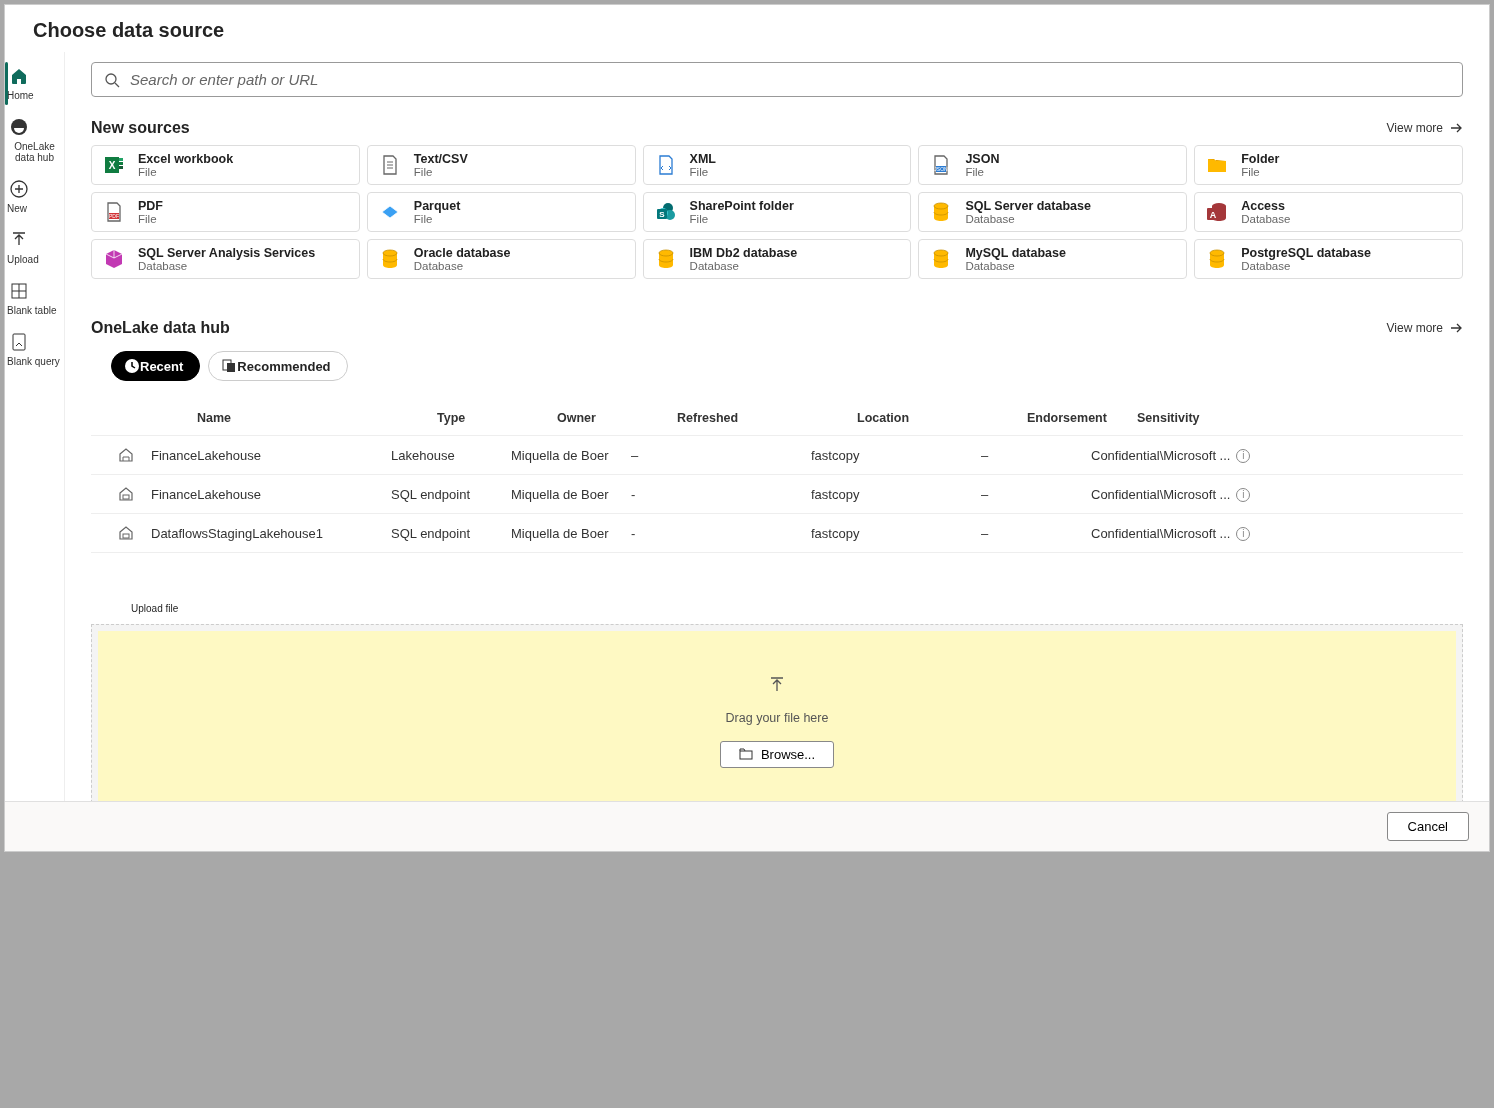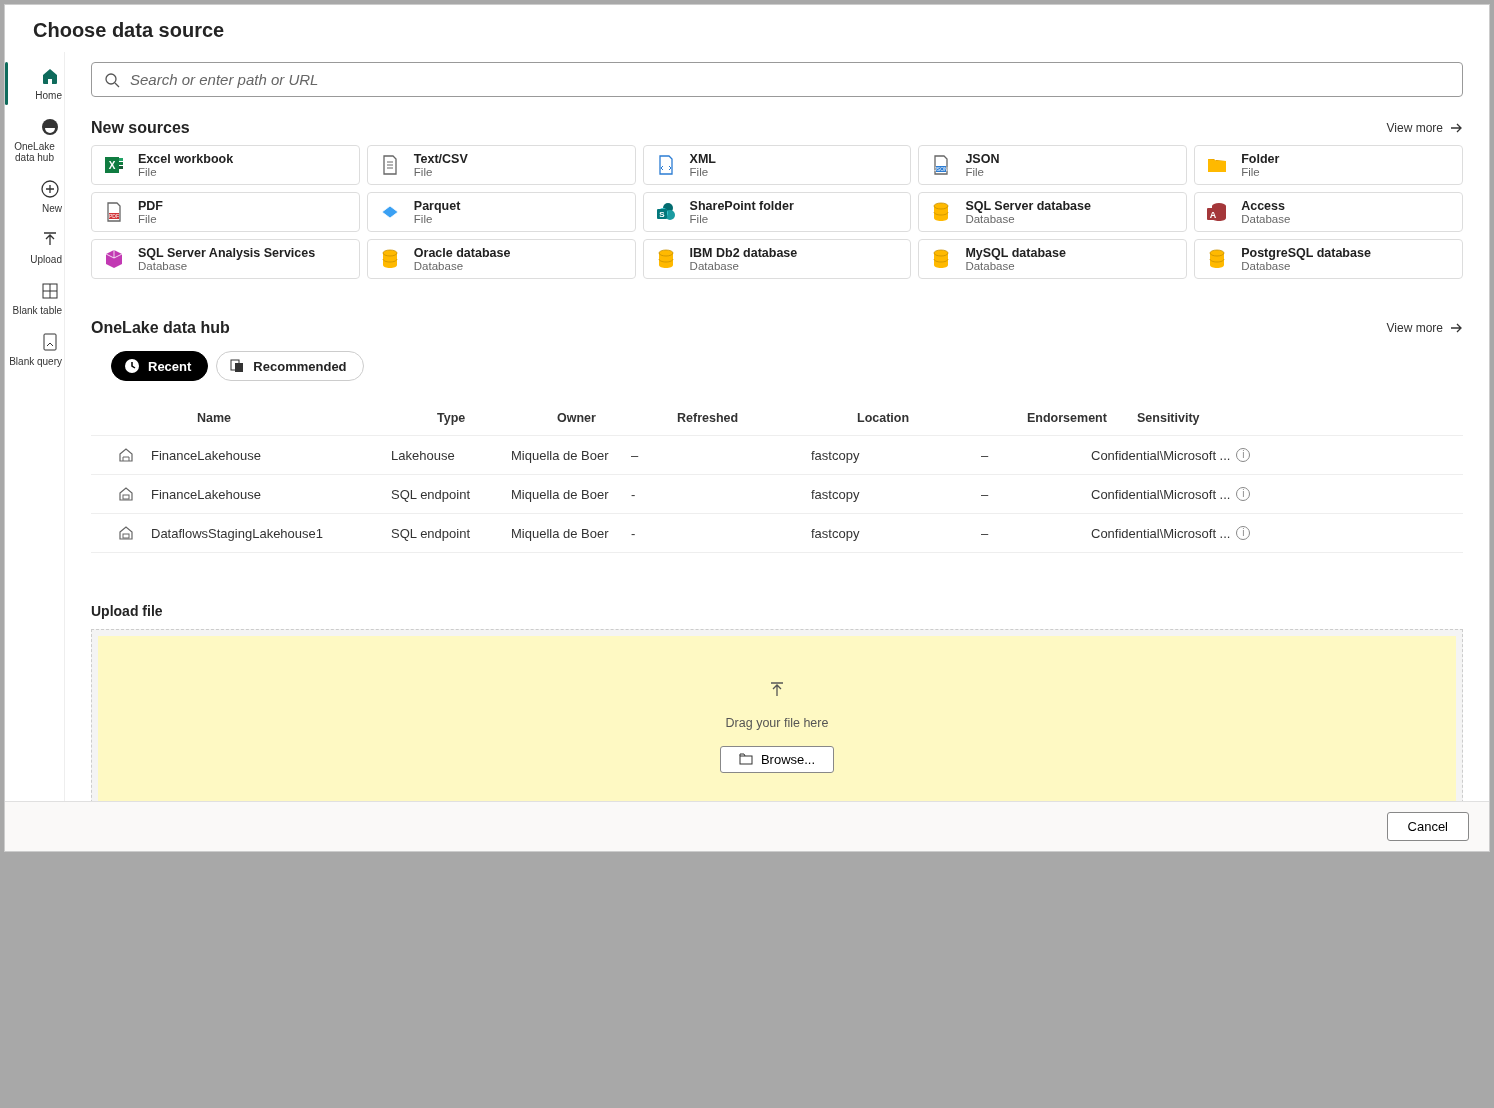--- a/index.html
+++ b/index.html
@@ -32,21 +32,21 @@
 }
 .sidebar {
   width: 60px;
   border-right: 1px solid #eee;
   padding-top: 6px;
   flex-shrink: 0;
 }
 .sidebar-item {
   display: flex;
   flex-direction: column;
-  align-items: flex-end;
+  align-items: flex-start;
   padding: 6px 2px 8px 2px;
   cursor: pointer;
   position: relative;
 }
 .sidebar-item.active::before {
   content: "";
   position: absolute;
   left: 0;
   top: 4px;
   bottom: 4px;
@@ -150,21 +150,21 @@
   margin-top: 14px;
   margin-bottom: 20px;
 }
 .pill {
   border-radius: 20px;
   padding: 6px 16px 6px 12px;
   font-size: 13px;
   font-weight: 600;
   display: flex;
   align-items: center;
-  gap: 8px;
+  gap: 0;
   cursor: pointer;
   border: 1px solid #ccc;
   background: #fff;
 }
 .pill.active {
   background: #000;
   color: #fff;
   border-color: #000;
 }
 .table {
@@ -185,28 +185,28 @@
   font-weight: 600;
   color: #333;
   padding-left: 46px;
 }
 .table-row {
   border-bottom: 1px solid #eee;
   cursor: pointer;
 }
 .table-row > div { font-size: 13px; color: #333; }
 .row-icon { color: #666; display:flex; justify-content:center; }
-.sens-cell { display:flex; align-items:flex-start; gap:6px; }
+.sens-cell { display:flex; align-items:flex-end; gap:6px; }
 .info-circle {
   width: 14px; height: 14px; border: 1px solid #888; border-radius: 50%;
   display:inline-flex;align-items:center;justify-content:center;
   font-size:10px;color:#888;flex-shrink:0;
 }
 .upload-section { margin-top: 50px; margin-bottom: 20px; }
-.upload-section h2 { font-size: 14px; font-weight: 700; margin-bottom: 10px; }
+.upload-section h2 { font-size: 10px; font-weight: 400; margin-bottom: 10px; margin-left: 40px; }
 .dropzone {
   border: 1px dashed #ccc;
   background: #f4f4f4;
   padding: 6px;
 }
 .dropzone-inner {
   background: #fef9c3;
   height: 180px;
   display:flex;
   flex-direction:column;

